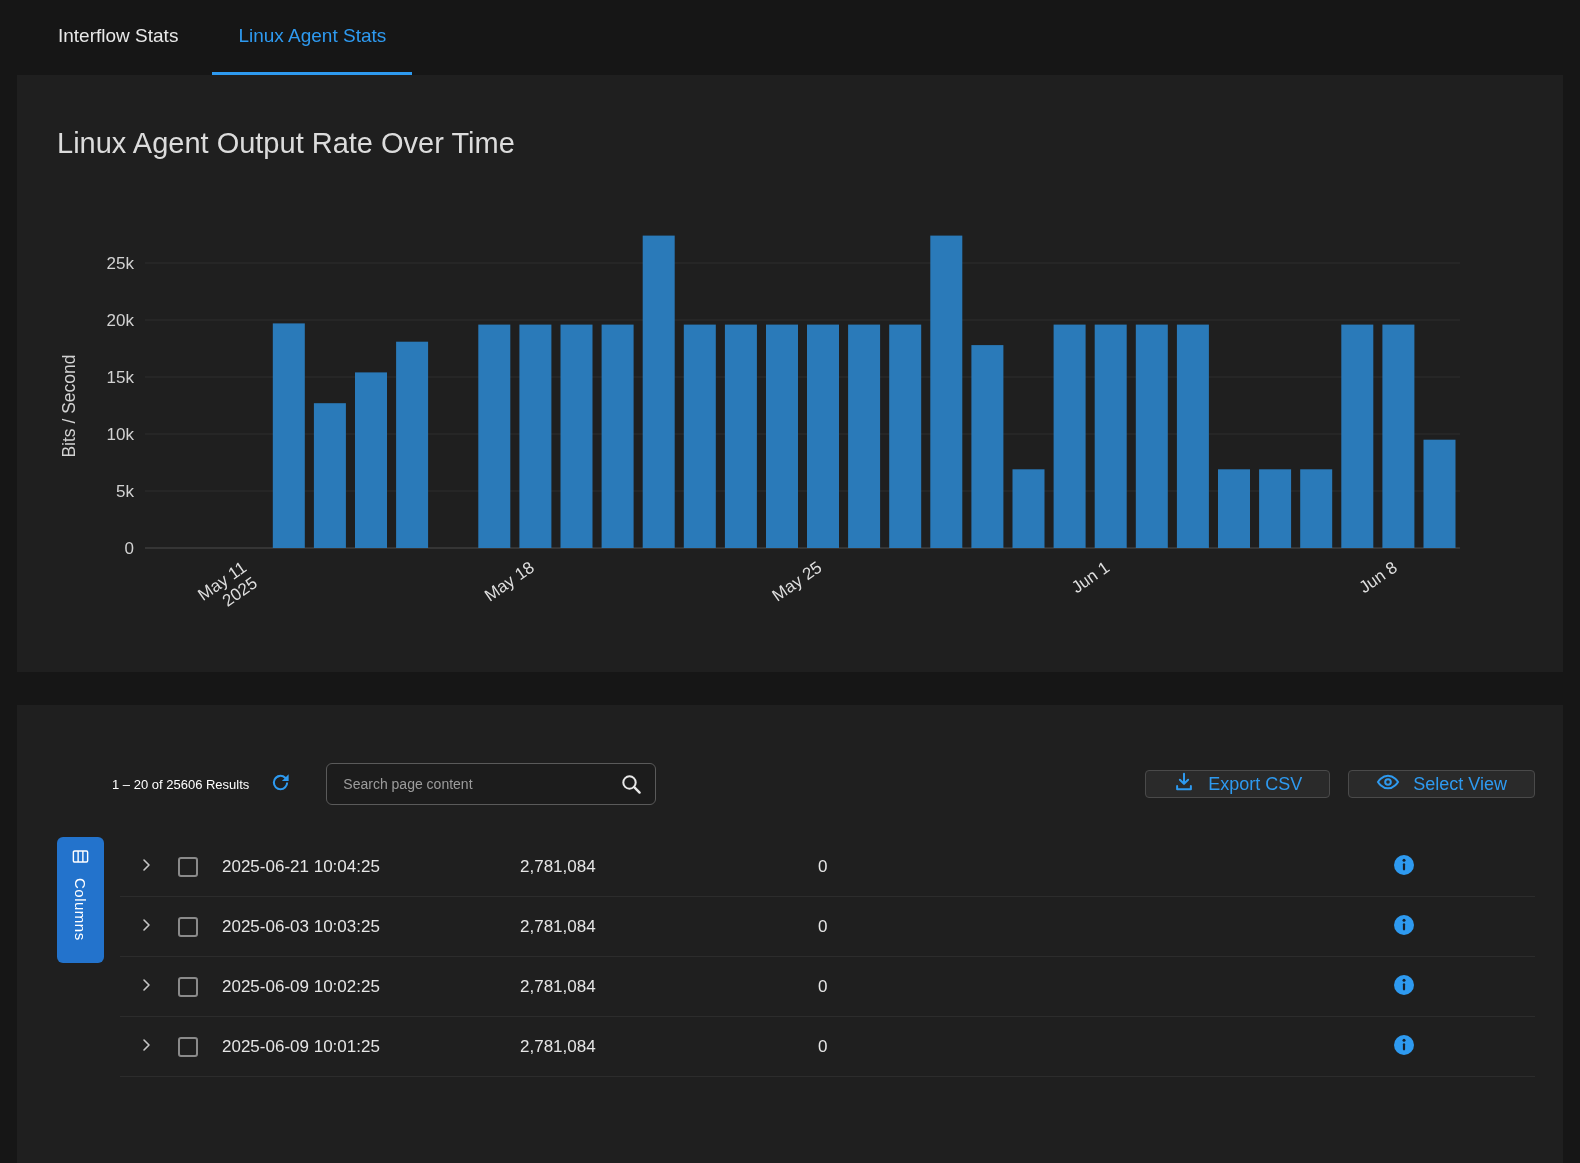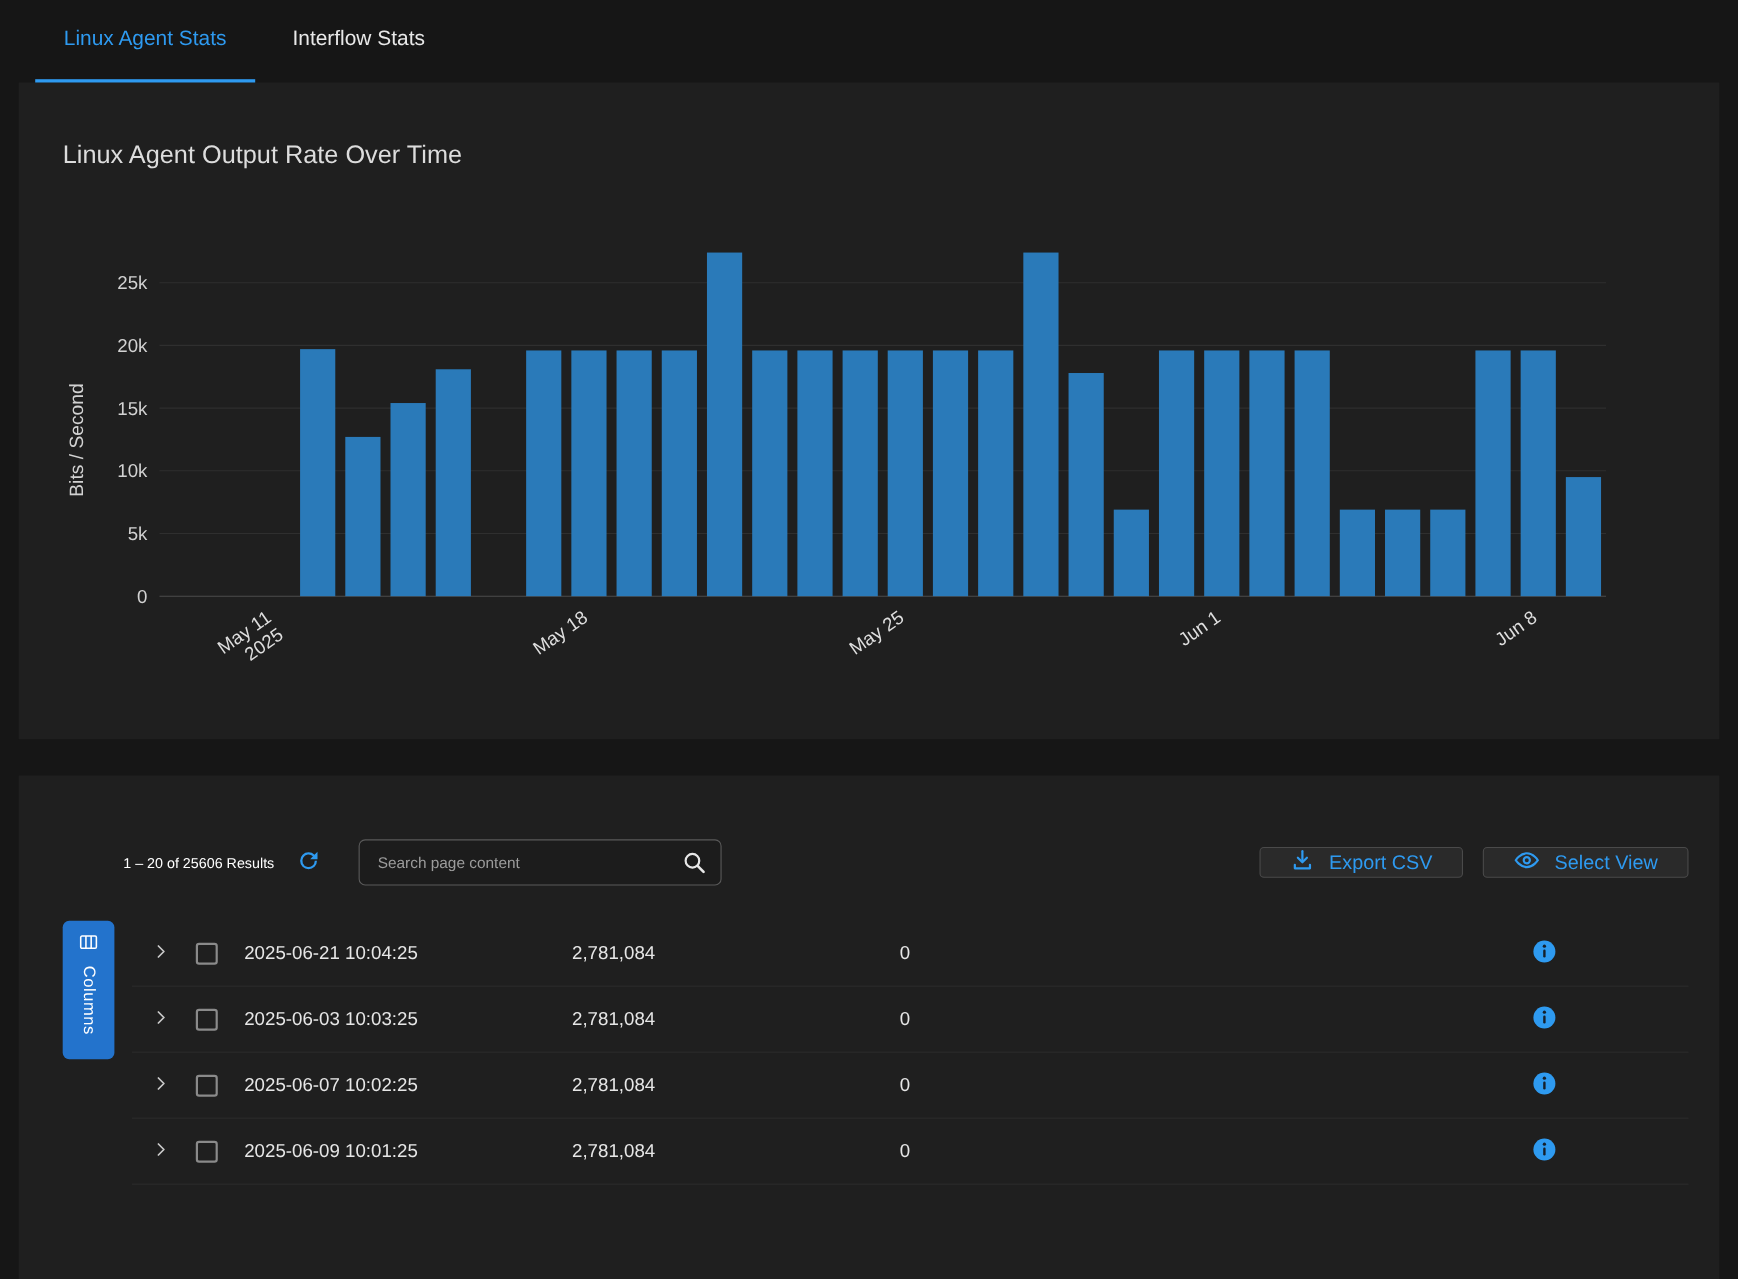--- a/index.html
+++ b/index.html
@@ -17,21 +17,21 @@
 
   
   .tabbar{height:75px;display:flex;align-items:stretch;padding-left:32px;gap:8px;background:var(--body-bg);}
   .tab{display:flex;align-items:center;padding:0 26px;font-size:19px;color:#e8e8e8;
     border-bottom:3px solid transparent;cursor:pointer;white-space:nowrap;}
   .tab.active{color:var(--accent);border-bottom-color:var(--accent);}
 
   
   .panel{background:var(--panel-bg);margin:0 17px;}
   .chart-panel{height:597px;padding:0 40px;}
-  .chart-title{padding-top:52px;font-size:23px;font-weight:400;color:#dcdcdc;}
+  .chart-title{padding-top:52px;font-size:29px;font-weight:400;color:#dcdcdc;}
   .chart-wrap{margin-top:56px;}
   #chart-svg{display:block;}
 
   
   .table-panel{margin-top:33px;height:458px;padding:28px 28px 0 40px;overflow:hidden;}
   .section-title{font-size:17px;font-weight:700;color:#f2f2f2;}
 
   .toolbar{display:flex;align-items:center;margin-top:28px;height:46px;}
   .results{margin-left:55px;font-size:13px;color:#ffffff;white-space:nowrap;}
   .icon-btn{background:none;border:none;margin-left:18px;cursor:pointer;display:flex;align-items:center;padding:2px;}
@@ -60,25 +60,25 @@
   .sort-icon{margin-left:8px;font-size:18px;font-weight:700;color:#fff;}
   .checkbox{appearance:none;-webkit-appearance:none;width:20px;height:20px;border:2px solid #8a8a8a;
     border-radius:3px;background:transparent;cursor:pointer;justify-self:center;margin:0;}
   .chevron-btn{background:none;border:none;cursor:pointer;display:flex;align-items:center;padding-left:18px;}
   .info-btn{background:none;border:none;cursor:pointer;display:flex;align-items:center;padding:0;}
 </style>
 </head>
 <body>
 
 <div class="tabbar">
+  <div class="tab">
+    <span>Interflow Stats</span>
+  </div>
   <div class="tab active">
     <span>Linux Agent Stats</span>
-  </div>
-  <div class="tab">
-    <span>Interflow Stats</span>
   </div>
 </div>
 
 <div class="panel chart-panel">
   <div class="chart-title">Linux Agent Output Rate Over Time</div>
   <div class="chart-wrap">
     <svg id="chart-svg" width="1466" height="442" viewBox="0 0 1466 442">
         <line x1="88" y1="332" x2="1403" y2="332" stroke="#4d4d4d" stroke-width="1"></line>
         <text x="77" y="338" text-anchor="end" fill="#d2d2d2" font-size="17">0</text>
         <line x1="88" y1="275" x2="1403" y2="275" stroke="#2f2f2f" stroke-width="1"></line>
@@ -247,21 +247,21 @@
 
       <div class="trow">
         <button class="chevron-btn">
           <span>
             <svg width="16" height="16" viewBox="0 0 24 24" fill="none" stroke="#c6c6c6" stroke-width="2.4" stroke-linecap="round" stroke-linejoin="round">
                 <path d="M9 4.5 16.5 12 9 19.5"></path>
               </svg>
           </span>
         </button>
         <input type="checkbox" class="checkbox" style="">
-        <div class="cell">2025-06-07 10:02:25</div>
+        <div class="cell">2025-06-09 10:02:25</div>
         <div class="cell">2,781,084</div>
         <div class="cell">0</div>
         <div class="cell-center">
           <button class="info-btn">
             <span>
               <svg width="22" height="22" viewBox="0 0 22 22">
                   <circle cx="11" cy="11" r="10" fill="#2e9af0"></circle>
                   <circle cx="11" cy="6.2" r="1.5" fill="#16202b"></circle>
                   <rect x="9.9" y="9.2" width="2.2" height="7.2" rx="1.1" fill="#16202b"></rect>
                 </svg>

